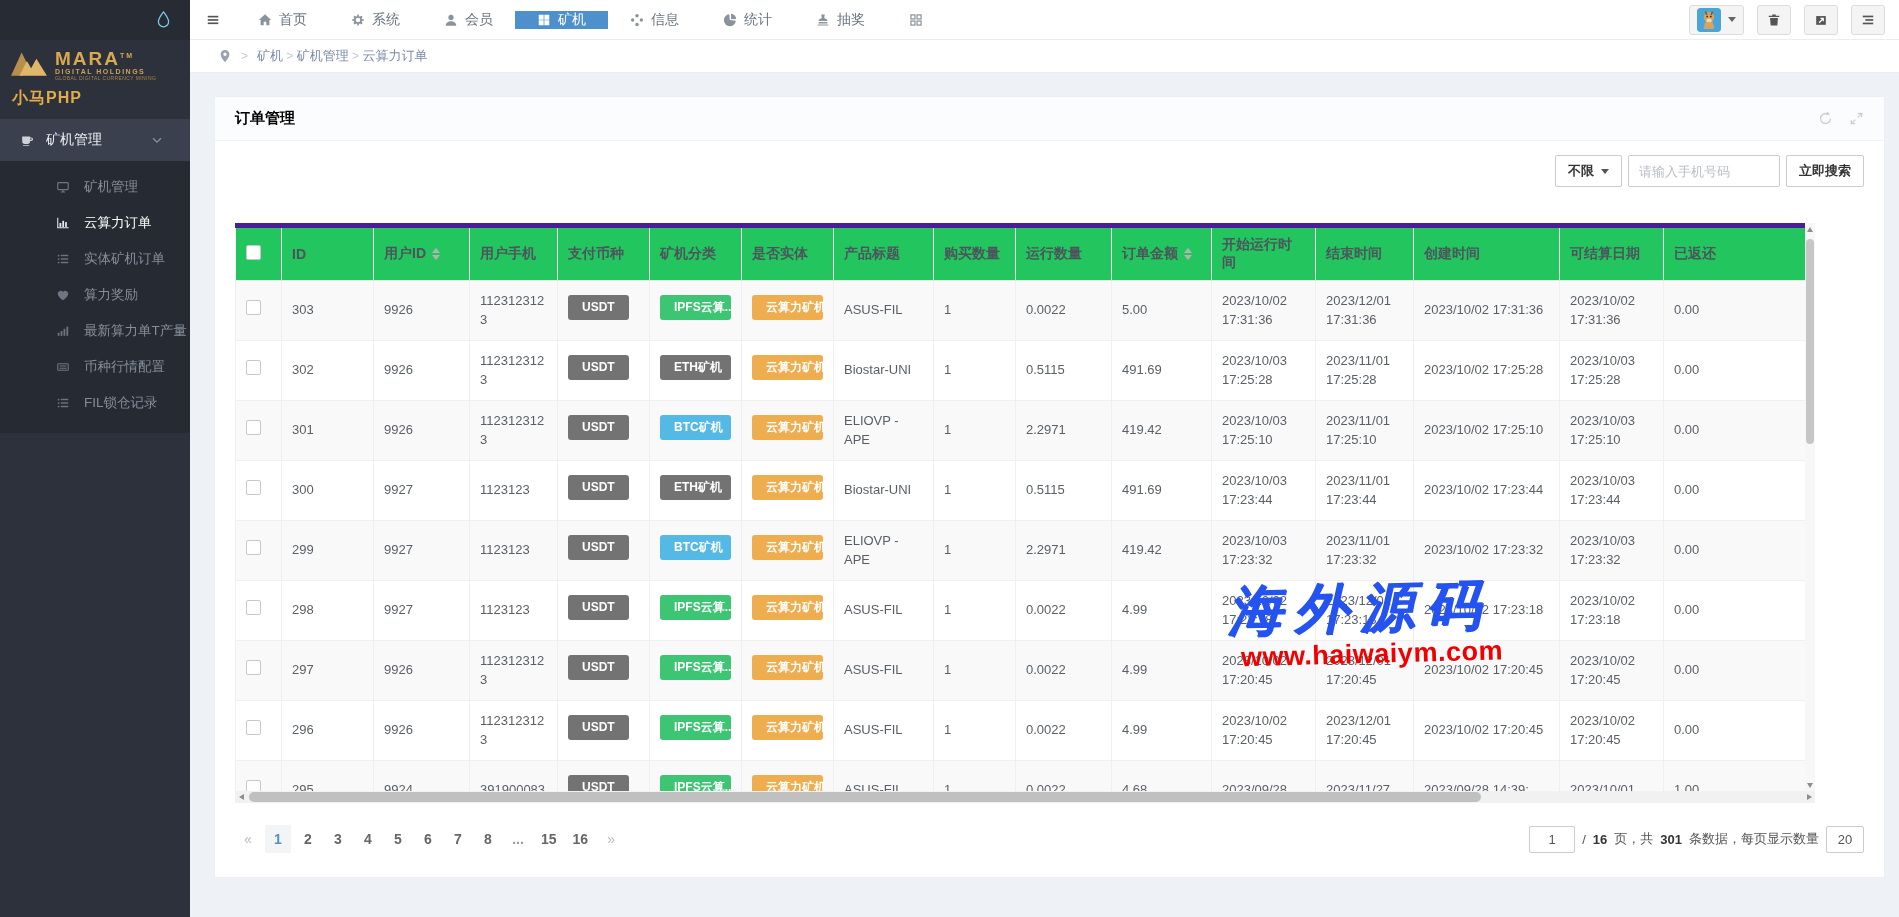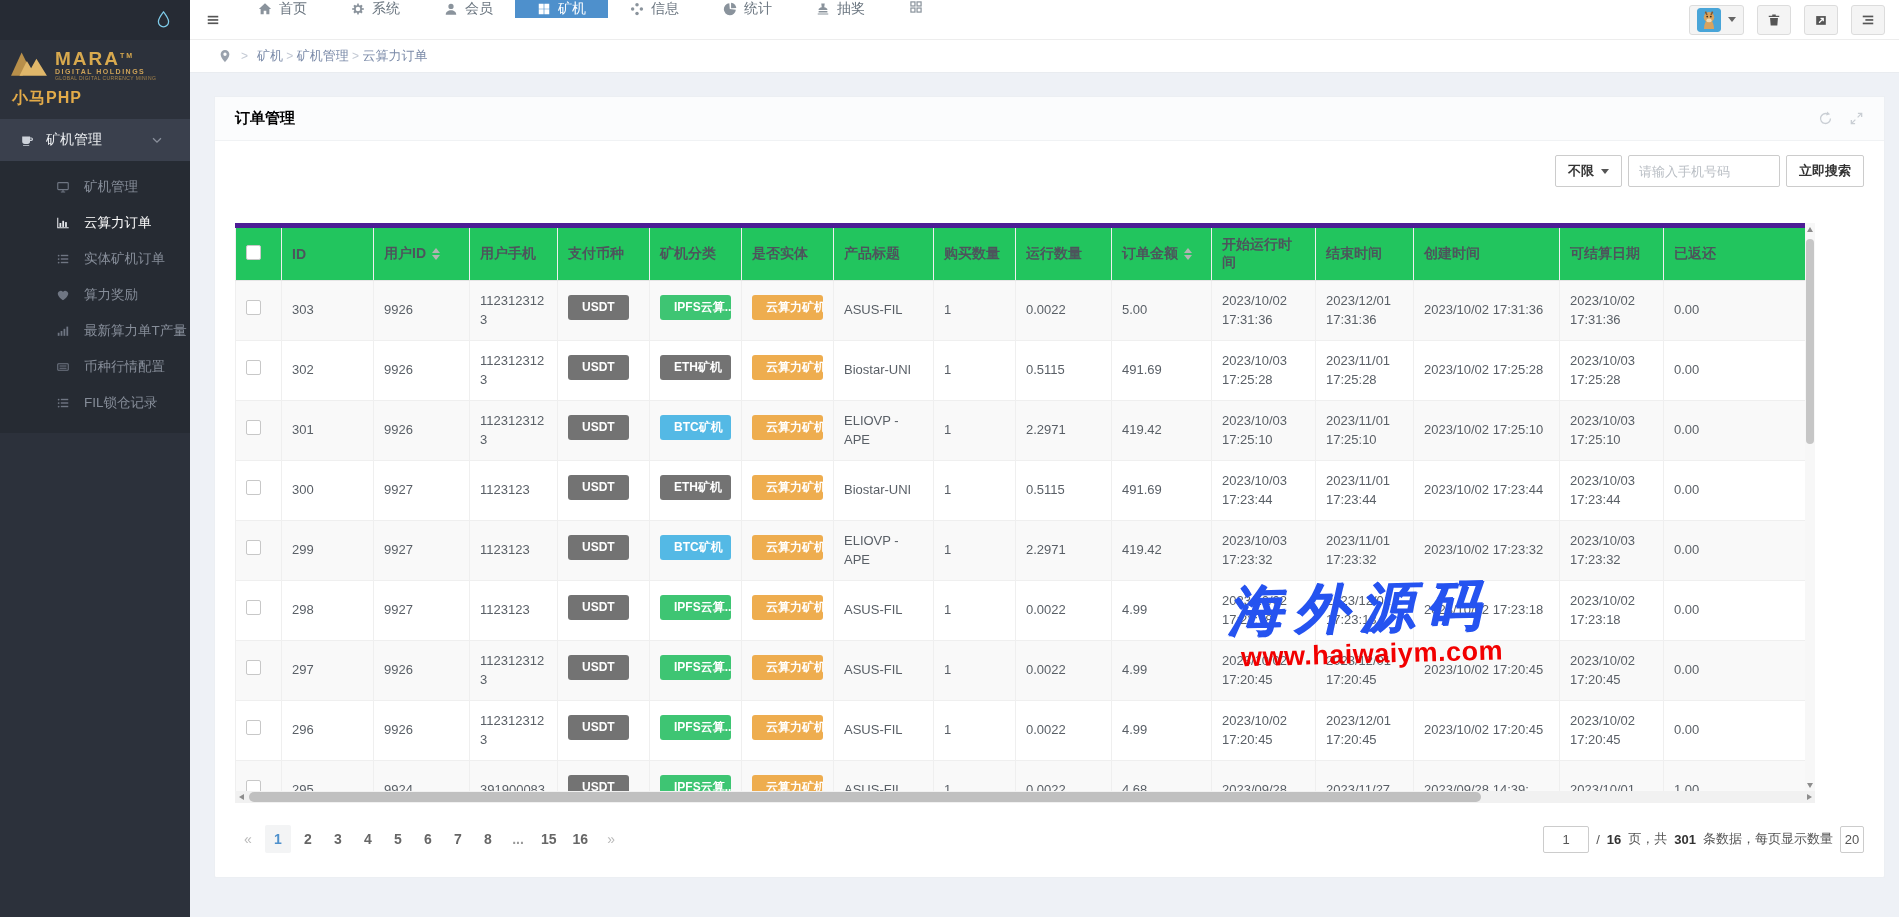--- a/index.html
+++ b/index.html
@@ -24,21 +24,21 @@
   .menu-items { background:#262b33; padding:8px 0 12px; }
   .menu-item { height:36px; display:flex; align-items:center; padding-left:56px; color:#868d99; font-size:13.5px; cursor:pointer; }
   .menu-item .ic { margin-right:14px; color:#6f7683; }
   .menu-item.active { color:#ffffff; }
   .menu-item.active .ic { color:#e8eaee; }
   .ic svg { width:14px; height:14px; display:block; }
 
   
   .topbar { position:absolute; left:190px; top:0; right:0; height:40px; background:#ffffff; border-bottom:1px solid #ededed; display:flex; align-items:stretch; z-index:2; }
   .burger { width:46px; display:flex; align-items:center; justify-content:center; color:#555; cursor:pointer; }
-  .nav { display:flex; align-items:flex-start; }
+  .nav { display:flex; align-items:center; }
   .nav-item { display:flex; align-items:center; gap:7px; padding:0 22px; color:#6b7680; font-size:14px; cursor:pointer; }
   .nav-item .ic { color:#8a939c; }
   .nav-item.active { color:#fff; }
   .nav-item.active .ic { color:#fff; }
   .top-right { margin-left:auto; display:flex; align-items:center; gap:13px; padding-right:14px; }
   .tool-btn { height:30px; min-width:34px; background:#f4f4f4; border:1px solid #dcdcdc; border-radius:3px;
     display:flex; align-items:center; justify-content:center; gap:7px; color:#555; cursor:pointer; padding:0 7px; }
   .avatar-img svg { width:24px; height:24px; display:block; border-radius:3px; }
   .caret { width:0; height:0; border-left:4px solid transparent; border-right:4px solid transparent; border-top:5px solid #666; }
 
@@ -97,21 +97,21 @@
   .page-row { display:flex; align-items:center; margin-top:22px; }
   .pager { display:flex; align-items:center; gap:4px; }
   .page-item { min-width:26px; height:28px; display:flex; align-items:center; justify-content:center; padding:0 6px;
     font-size:14px; color:#666; font-weight:bold; border-radius:2px; cursor:pointer; }
   .page-item.nav-arrow { color:#b9b9b9; font-weight:normal; }
   .page-item.current { background:#f3f4f5; }
   .page-item.dots { color:#999; cursor:default; }
   .page-info { margin-left:auto; display:flex; align-items:center; gap:7px; font-size:13px; color:#555; }
   .page-info b { color:#333; }
   .mini-input { width:46px; height:27px; border:1px solid #ccc; border-radius:2px; text-align:center; font-size:13px; color:#555; }
-  .mini-input.small { width:24px; }
+  .mini-input.small { width:38px; }
 
   
   .watermark { position:absolute; left:1228px; top:572px; z-index:6; pointer-events:none; transform:rotate(-1.5deg); }
   .wm1 { font-family:"DejaVu Serif","Liberation Serif",serif; font-style:italic; font-weight:bold; font-size:54px;
     color:#2553f0; letter-spacing:12px; text-shadow:1px 1px 0 #2553f0; }
   .wm2 { font-size:27px; font-weight:bold; color:#f20000; letter-spacing:.5px; margin-top:-6px; margin-left:12px; }
 </style>
 </head>
 <body>
 

